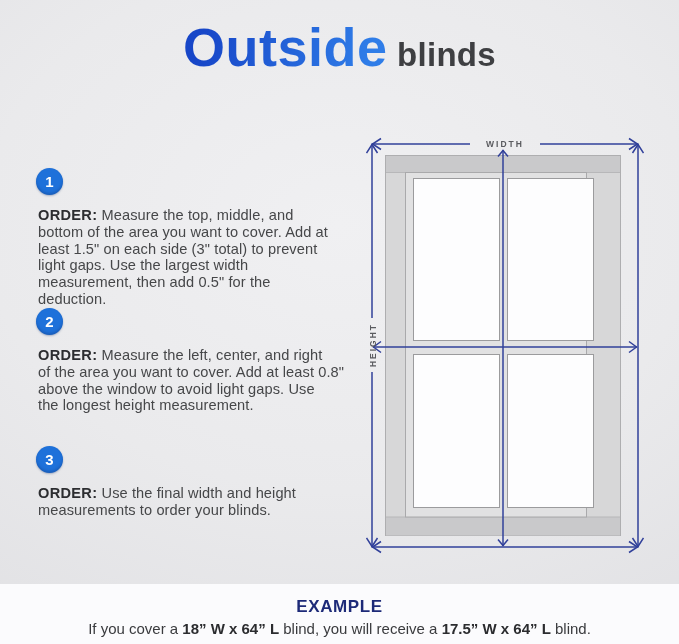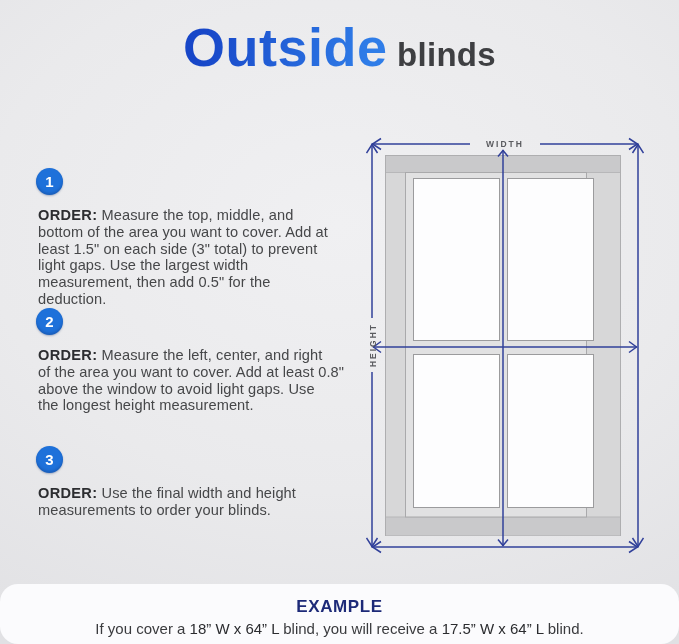--- a/index.html
+++ b/index.html
@@ -49,28 +49,28 @@
   .diagram { position:absolute; left:366px; top:136px; width:278px; height:432px; }
   .diagram svg { display:block; }
   .dim-label {
     font-family:"Liberation Sans","DejaVu Sans",sans-serif;
     font-size:8.5px; font-weight:600; fill:#5a5b5f; letter-spacing:2px;
   }
 
   
   .example-band {
     position:absolute; left:0; bottom:0; width:100%; height:60px;
-    background:#fbfbfd; text-align:center;border-radius:18px;
+    background:#fbfbfd; text-align:center;
   }
   .example-heading {
     padding-top:13px; font-size:17px; font-weight:700;
     color:#1d2a78; letter-spacing:.6px;
   }
   .example-text { margin:3px 0 0 0; font-size:15px; color:#3a3b3e; }
-  .example-text b { font-weight:400; color:#2b2c2f; }
+  .example-text b { font-weight:700; color:#2b2c2f; }
 </style>
 </head>
 <body>
 
 <div class="canvas">
 
   <div class="header">
     <div class="title-line2">
       <span class="title-highlight">Outside</span><span class="title-suffix"> blinds</span>
     </div>

